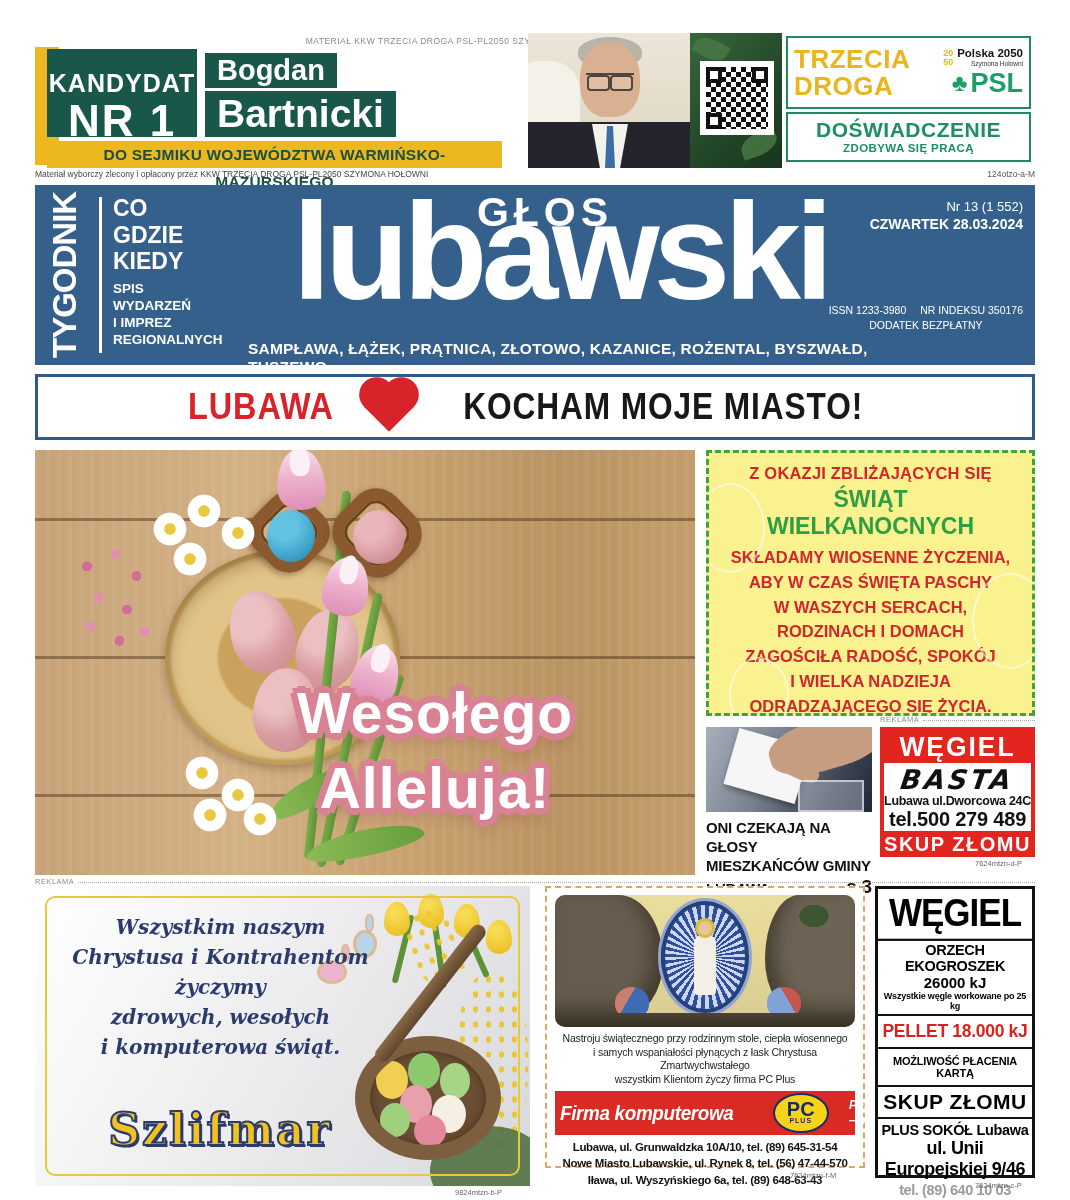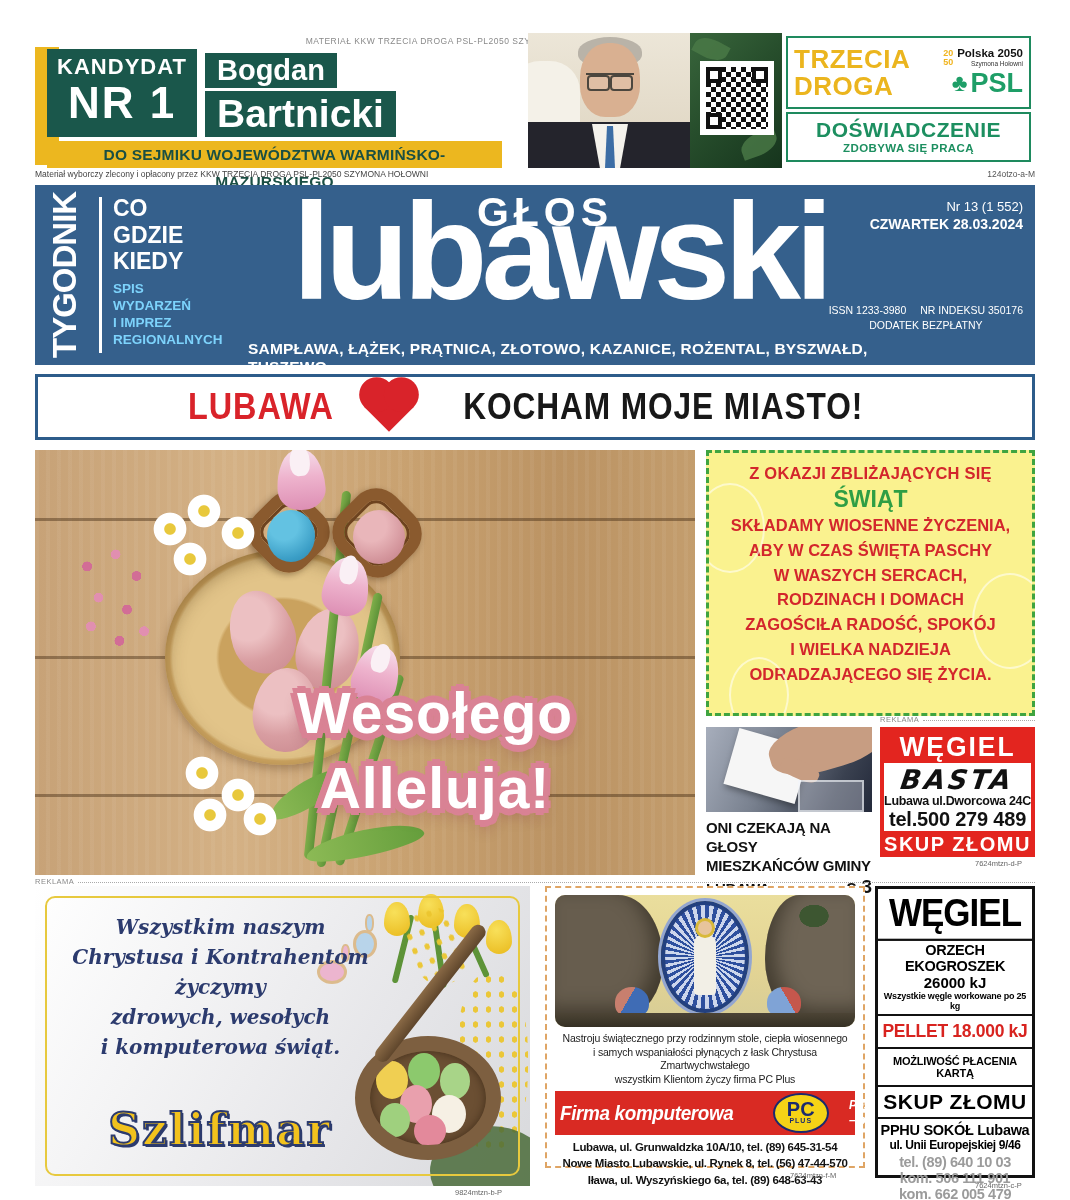--- a/index.html
+++ b/index.html
@@ -6,21 +6,21 @@
   body { background:#fff; font-family:"Liberation Sans", sans-serif; }
   .page { position:relative; width:1070px; height:1200px; background:#fff; overflow:hidden; margin:0 auto; }
   .abs { position:absolute; }
 
   
   .top-ad { left:35px; top:33px; width:1000px; height:135px; }
   .ta-disclaimer-top { left:195px; top:3px; width:450px; text-align:center; font-size:8.5px; color:#8a8a8a; letter-spacing:.5px; }
   .ta-left { left:0; top:14px; width:470px; height:121px; }
   .ta-yellow-strip { left:0; top:0; width:24px; height:118px; background:#ecb71f; }
   .ta-green-box { left:12px; top:2px; width:150px; height:88px; background:#1a574b; color:#fff; text-align:center; }
-  .ta-kandydat { font-size:22px; font-weight:800; letter-spacing:1px; padding-top:5px; }
+  .ta-kandydat { font-size:25px; font-weight:800; letter-spacing:1px; padding-top:20px; }
   .ta-nr { font-size:44px; font-weight:900; line-height:1.05; letter-spacing:2px; }
   .ta-name-box { background:#1a574b; color:#fff; font-weight:800; padding:1px 12px; display:inline-block; }
   .ta-bogdan { left:170px; top:6px; font-size:29px; }
   .ta-bartnicki { left:170px; top:44px; font-size:39px; }
   .ta-region { left:12px; top:94px; width:455px; height:27px; background:#ecb71f; color:#1a4f43; font-weight:800; font-size:15.5px; line-height:27px; text-align:center; letter-spacing:.2px; }
   .ta-photo { left:493px; top:0; width:162px; height:135px; background:linear-gradient(180deg,#ece6d8,#ded4c0); overflow:hidden; }
   .ta-chair { left:-18px; top:28px; width:70px; height:120px; background:#f4f1e8; border-radius:30px; }
   .ta-head { left:52px; top:10px; width:60px; height:74px; background:#d9b091; border-radius:46% 46% 42% 42%; }
   .ta-hair { left:50px; top:4px; width:64px; height:30px; background:#b9b3a8; border-radius:50% 50% 40% 40%; }
   .ta-glasses { left:58px; top:40px; width:48px; height:13px; border-top:2px solid #4c463e; }
@@ -50,21 +50,21 @@
   .tr-slogan1 { font-weight:800; font-size:21px; letter-spacing:.5px; }
   .tr-slogan2 { font-weight:800; font-size:11.5px; letter-spacing:.4px; }
   .ta-bottom-row { left:35px; top:169px; width:1000px; display:flex; justify-content:space-between; font-size:8.5px; color:#444; }
   .ta-code { color:#555; }
 
   
   .masthead { left:35px; top:185px; width:1000px; height:180px; background:#35608c; overflow:hidden; }
   .mh-tygodnik { left:0; top:0; width:60px; height:180px; writing-mode:vertical-rl; transform:rotate(180deg); color:#fff; font-weight:900; font-size:33px; letter-spacing:-1px; text-align:center; line-height:60px; }
   .mh-divider { left:64px; top:12px; width:3px; height:156px; background:#fff; }
   .mh-cgk { left:78px; top:10px; color:#fff; font-weight:800; font-size:23px; line-height:1.16; }
-  .mh-spis { left:78px; top:96px; color:#7dd3fc; font-weight:800; font-size:13.5px; line-height:1.25; }
+  .mh-spis { left:78px; top:96px; color:#ffffff; font-weight:800; font-size:13.5px; line-height:1.25; }
   .mh-glos { left:340px; top:4px; width:340px; text-align:center; color:#fff; font-weight:900; font-size:41px; letter-spacing:5px; z-index:2; }
   .mh-lubawski { left:200px; top:-8px; width:650px; text-align:center; color:#fff; font-weight:900; font-size:138px; letter-spacing:-6px; line-height:1.08; z-index:1; }
   .mh-issue { right:12px; top:14px; text-align:right; color:#fff; }
   .mh-issue-no { font-size:13px; }
   .mh-issue-date { font-size:14px; font-weight:700; margin-top:2px; }
   .mh-issn-row { right:12px; top:118px; text-align:center; color:#fff; font-size:10.5px; line-height:1.4; }
   .mh-issn-row .gap { display:inline-block; width:14px; }
   .mh-towns { left:213px; top:155px; width:640px; color:#fff; font-weight:700; font-size:15.5px; letter-spacing:.2px; }
 
   
@@ -205,21 +205,21 @@
   .sk-row { border-bottom:2px solid #111; text-align:center; }
   .sk-title { font-size:35px; font-weight:900; letter-spacing:-1px; padding:4px 0 3px; transform:scaleY(1.12); }
   .sk-p1a { font-size:14.5px; font-weight:900; letter-spacing:-.3px; padding-top:4px; }
   .sk-p1b { font-size:15px; font-weight:900; }
   .sk-p1c { font-size:9px; font-weight:800; letter-spacing:-.2px; padding-bottom:3px; }
   .sk-p2 { color:#d8231f; font-size:17.5px; font-weight:900; padding:5px 0; letter-spacing:-.3px; }
   .sk-pay { font-size:11px; font-weight:900; padding:6px 0; letter-spacing:-.2px; }
   .sk-scrap { font-size:21px; font-weight:900; padding:3px 0; letter-spacing:.5px; }
   .sk-bottom { text-align:center; padding-top:3px; }
   .sk-company { font-size:14.5px; font-weight:900; letter-spacing:-.3px; }
-  .sk-address { font-size:12px; font-weight:900; letter-spacing:-.4px; }
+  .sk-address { font-size:18px; font-weight:900; letter-spacing:-.4px; }
   .sk-phones { color:#9b9b9b; font-size:14.5px; font-weight:900; line-height:1.12; margin-top:2px; letter-spacing:-.4px; }
   .sk-code { left:975px; top:1181px; font-size:7.5px; color:#666; }
 </style>
 </head>
 <body>
 
 <div class="page">
 
   <div class="abs top-ad">
     <div class="abs ta-disclaimer-top">MATERIAŁ KKW TRZECIA DROGA PSL-PL2050 SZYMONA HOŁOWNI</div>
@@ -353,20 +353,21 @@
       <div>Alleluja!</div>
     </div>
   </div>
 
   <div class="abs wishes-box">
     <div class="wish-doodle wd1"></div>
     <div class="wish-doodle wd2"></div>
     <div class="wish-doodle wd3"></div>
     <div class="wish-line1">Z OKAZJI ZBLIŻAJĄCYCH SIĘ</div>
     <div class="wish-line2">ŚWIĄT</div>
+    <div class="wish-line3">WIELKANOCNYCH</div>
     <div class="wish-body">
       <div>SKŁADAMY WIOSENNE ŻYCZENIA,</div>
       <div>ABY W CZAS ŚWIĘTA PASCHY</div>
       <div>W WASZYCH SERCACH,</div>
       <div>RODZINACH I DOMACH</div>
       <div>ZAGOŚCIŁA RADOŚĆ, SPOKÓJ</div>
       <div>I WIELKA NADZIEJA</div>
       <div>ODRADZAJĄCEGO SIĘ ŻYCIA.</div>
     </div>
   </div>
@@ -488,21 +489,21 @@
     <div class="sk-row sk-title">WĘGIEL</div>
     <div class="sk-row">
       <div class="sk-p1a">ORZECH EKOGROSZEK</div>
       <div class="sk-p1b">26000 kJ</div>
       <div class="sk-p1c">Wszystkie węgle workowane po 25 kg</div>
     </div>
     <div class="sk-row sk-p2">PELLET 18.000 kJ</div>
     <div class="sk-row sk-pay">MOŻLIWOŚĆ PŁACENIA KARTĄ</div>
     <div class="sk-row sk-scrap">SKUP ZŁOMU</div>
     <div class="sk-bottom">
-      <div class="sk-company">PPHU SOKÓŁ Lubawa</div>
+      <div class="sk-company">PLUS SOKÓŁ Lubawa</div>
       <div class="sk-address">ul. Unii Europejskiej 9/46</div>
       <div class="sk-phones">
         <div>tel. (89) 640 10 03</div>
         <div>kom. 506 111 901</div>
         <div>kom. 662 005 479</div>
       </div>
 
     </div>
   </div>
   <div class="abs sk-code">7624mtzn-c-P</div>

